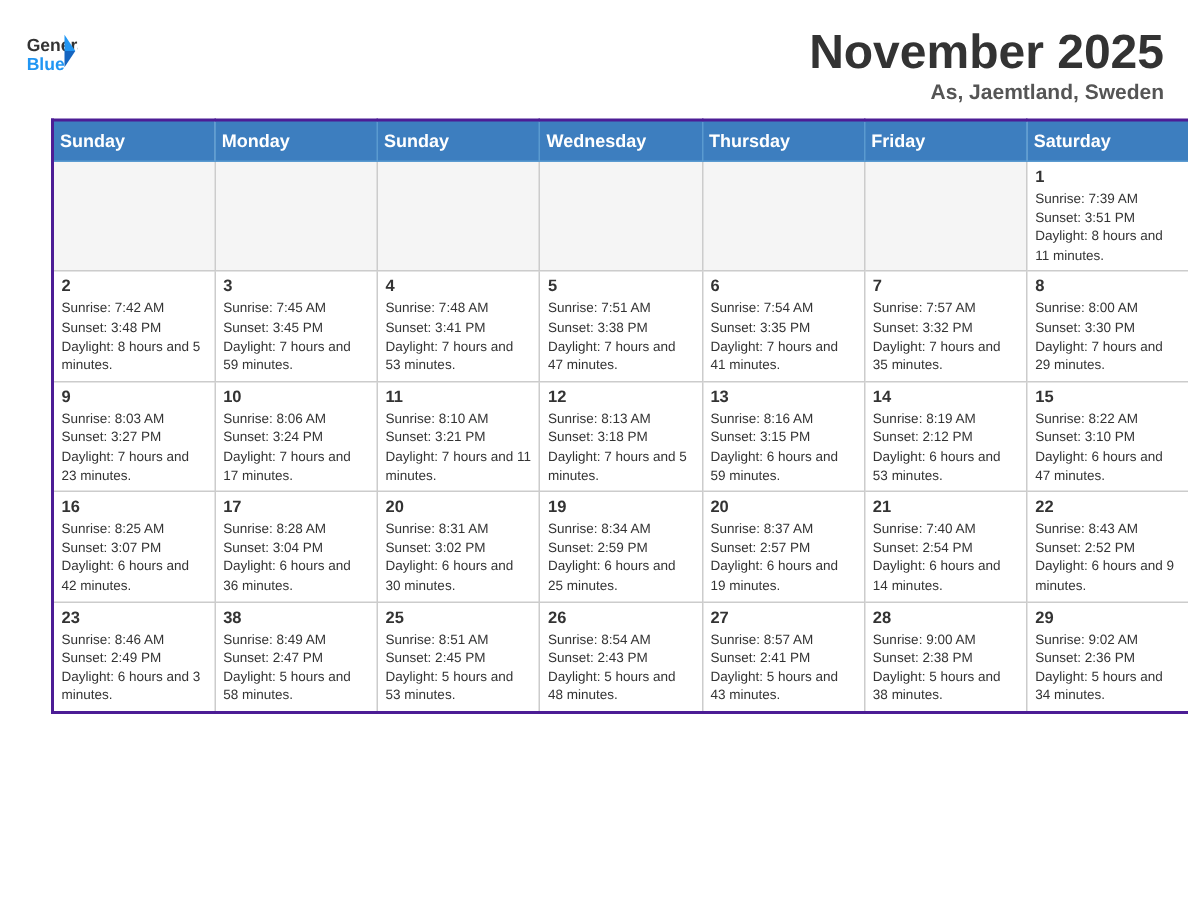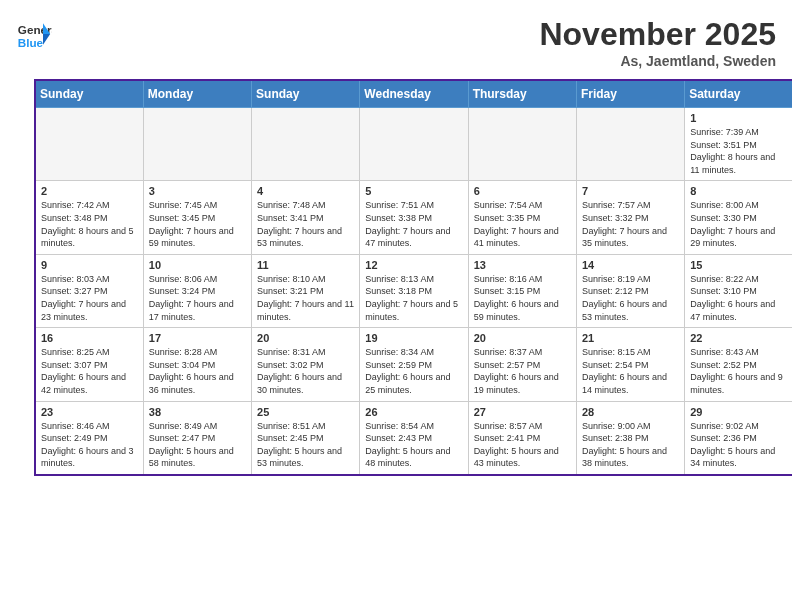--- a/index.html
+++ b/index.html
@@ -259,21 +259,21 @@
         </td>
         <td>
           <span class="day-number">20</span>
           <div class="day-info">Sunrise: 8:37 AM
 Sunset: 2:57 PM
 Daylight: 6 hours
 and 19 minutes.</div>
         </td>
         <td>
           <span class="day-number">21</span>
-          <div class="day-info">Sunrise: 8:15 AM
+          <div class="day-info">Sunrise: 7:40 AM
 Sunset: 2:54 PM
 Daylight: 6 hours
 and 14 minutes.</div>
         </td>
         <td>
           <span class="day-number">22</span>
           <div class="day-info">Sunrise: 8:43 AM
 Sunset: 2:52 PM
 Daylight: 6 hours
 and 9 minutes.</div>

